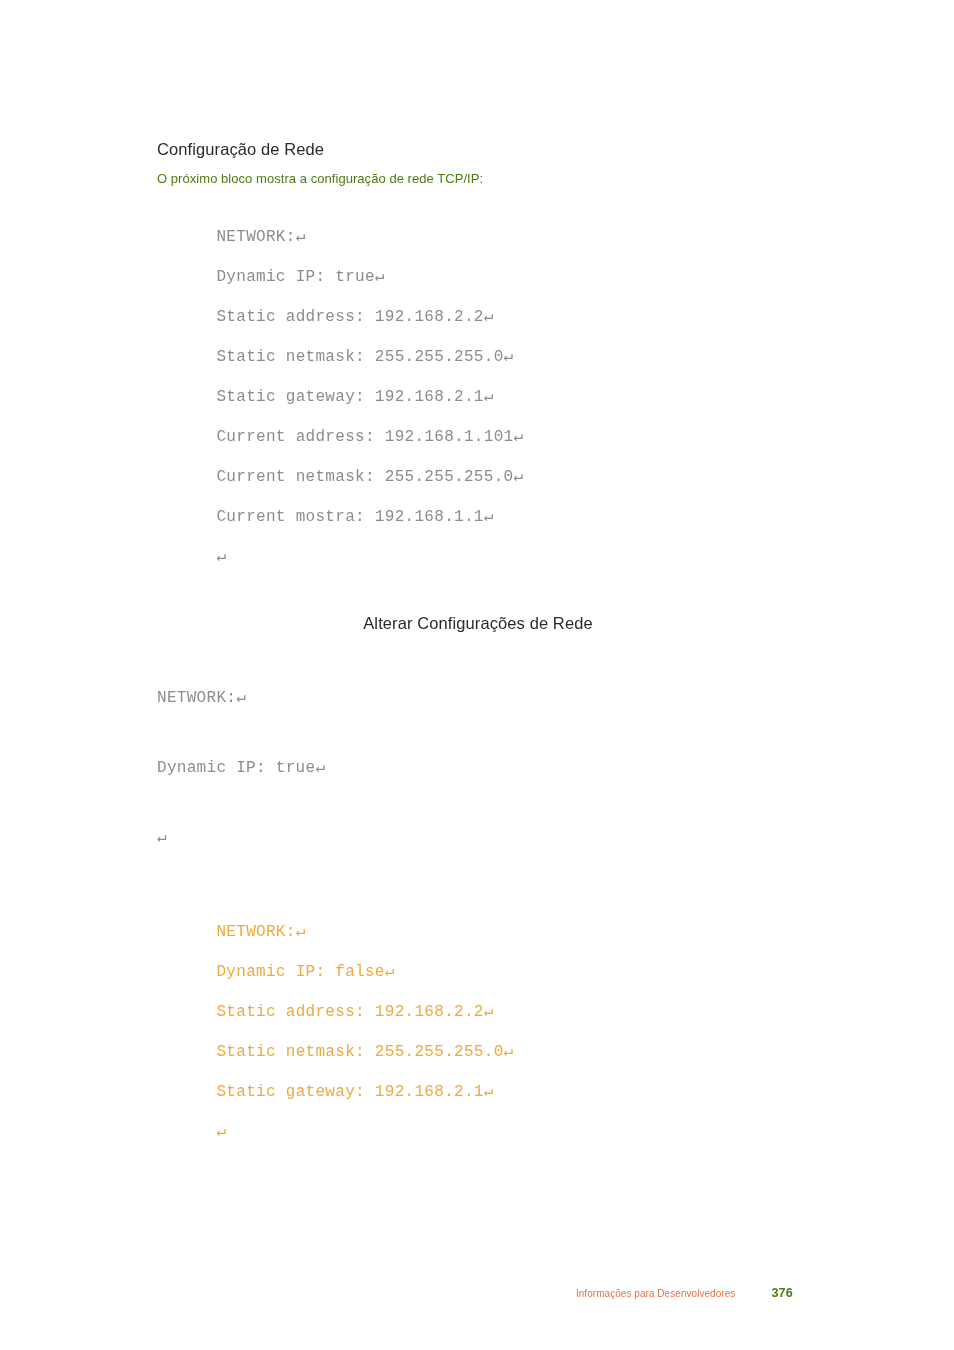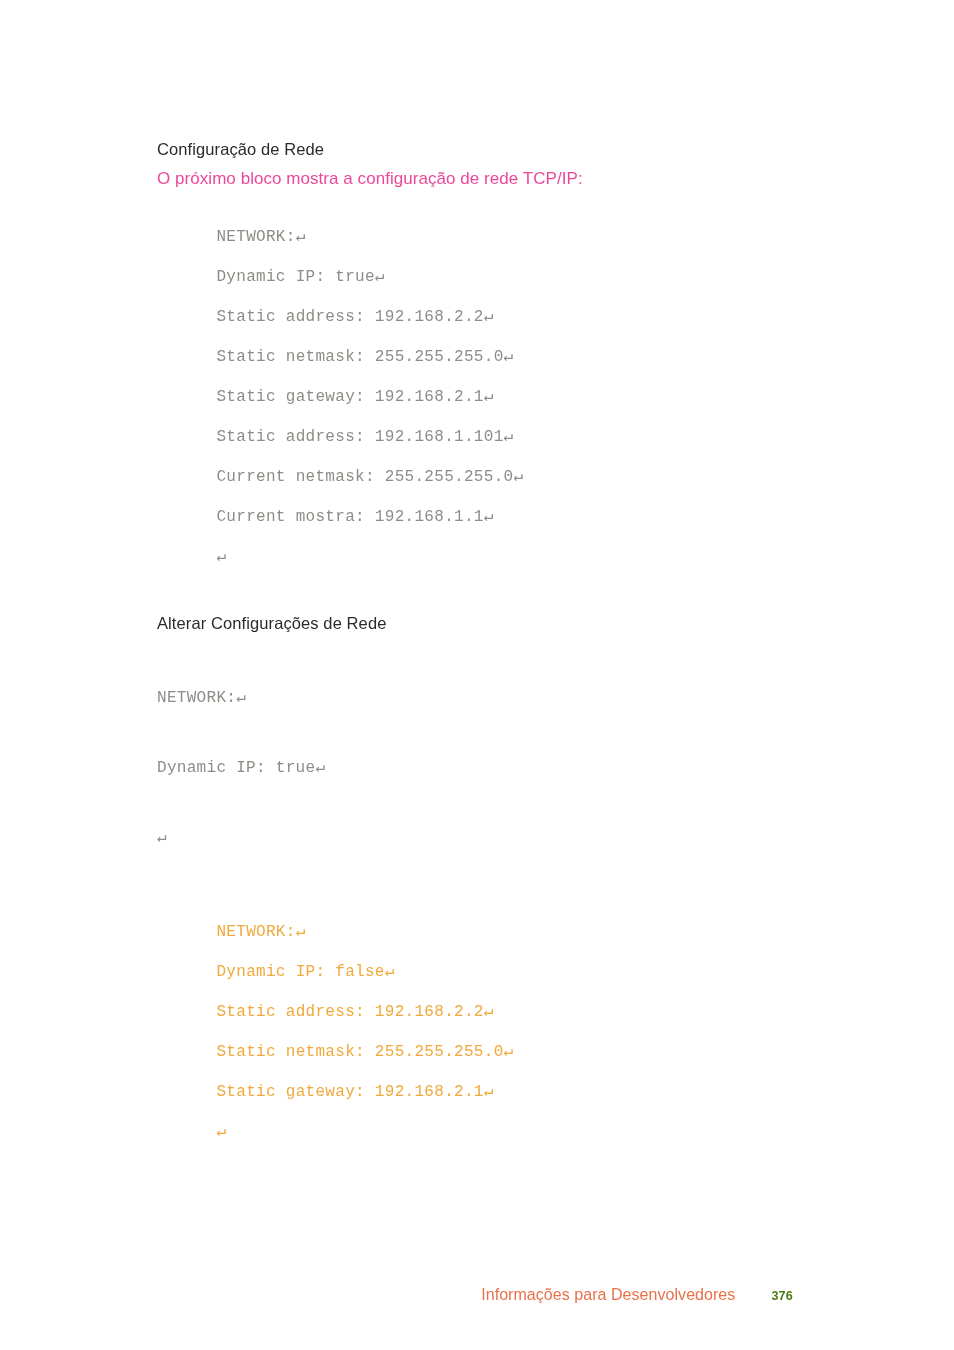--- a/index.html
+++ b/index.html
@@ -34,28 +34,29 @@
     font-size: 16.5px;
     font-weight: 400;
     color: #2b2b2b;
     letter-spacing: 0.1px;
     margin: 0 0 9px 0;
     line-height: 1.3;
   }
 
   h2.section-heading.spaced {
     margin-top: 26px;
+    text-align: center;
   }
 
   
   p.body-text {
     font-family: "Liberation Sans", sans-serif;
-    font-size: 17px;
+    font-size: 13px;
     font-weight: 400;
-    color: #ec4899;
+    color: #4d7c0f;
     line-height: 19.4px;
     margin: 0 0 13px 0;
     letter-spacing: 0.05px;
   }
 
   p.body-text.tight {
     margin-bottom: 11px;
   }
 
   
@@ -113,21 +114,21 @@
     left: 157px;
     right: 84px;
     top: 1278px;
     display: flex;
     justify-content: flex-end;
     align-items: baseline;
   }
 
   .footer-label {
     font-family: "Liberation Sans", sans-serif;
-    font-size: 16px;
+    font-size: 10px;
     font-weight: 400;
     color: #e8714a;
     letter-spacing: 0.05px;
   }
 
   .footer-page {
     font-family: "Liberation Sans", sans-serif;
     font-size: 12.6px;
     font-weight: 700;
     color: #4d7c0f;
@@ -145,21 +146,21 @@
     <h2 class="section-heading">Configuração de Rede</h2>
 
     <p class="body-text">O próximo bloco mostra a configuração de rede TCP/IP:</p>
 
     <div class="code-block gray pre-top gap-after-code">
       <span class="code-line">NETWORK:↵</span><br>
       <span class="code-line">Dynamic IP: true↵</span><br>
       <span class="code-line">Static address: 192.168.2.2↵</span><br>
       <span class="code-line">Static netmask: 255.255.255.0↵</span><br>
       <span class="code-line">Static gateway: 192.168.2.1↵</span><br>
-      <span class="code-line">Static address: 192.168.1.101↵</span><br>
+      <span class="code-line">Current address: 192.168.1.101↵</span><br>
       <span class="code-line">Current netmask: 255.255.255.0↵</span><br>
       <span class="code-line">Current mostra: 192.168.1.1↵</span><br>
       <span class="code-line">↵</span>
     </div>
 
 
     <h2 class="section-heading spaced">Alterar Configurações de Rede</h2>
 
 
     <div class="code-block gray loose pre-top-sm">

